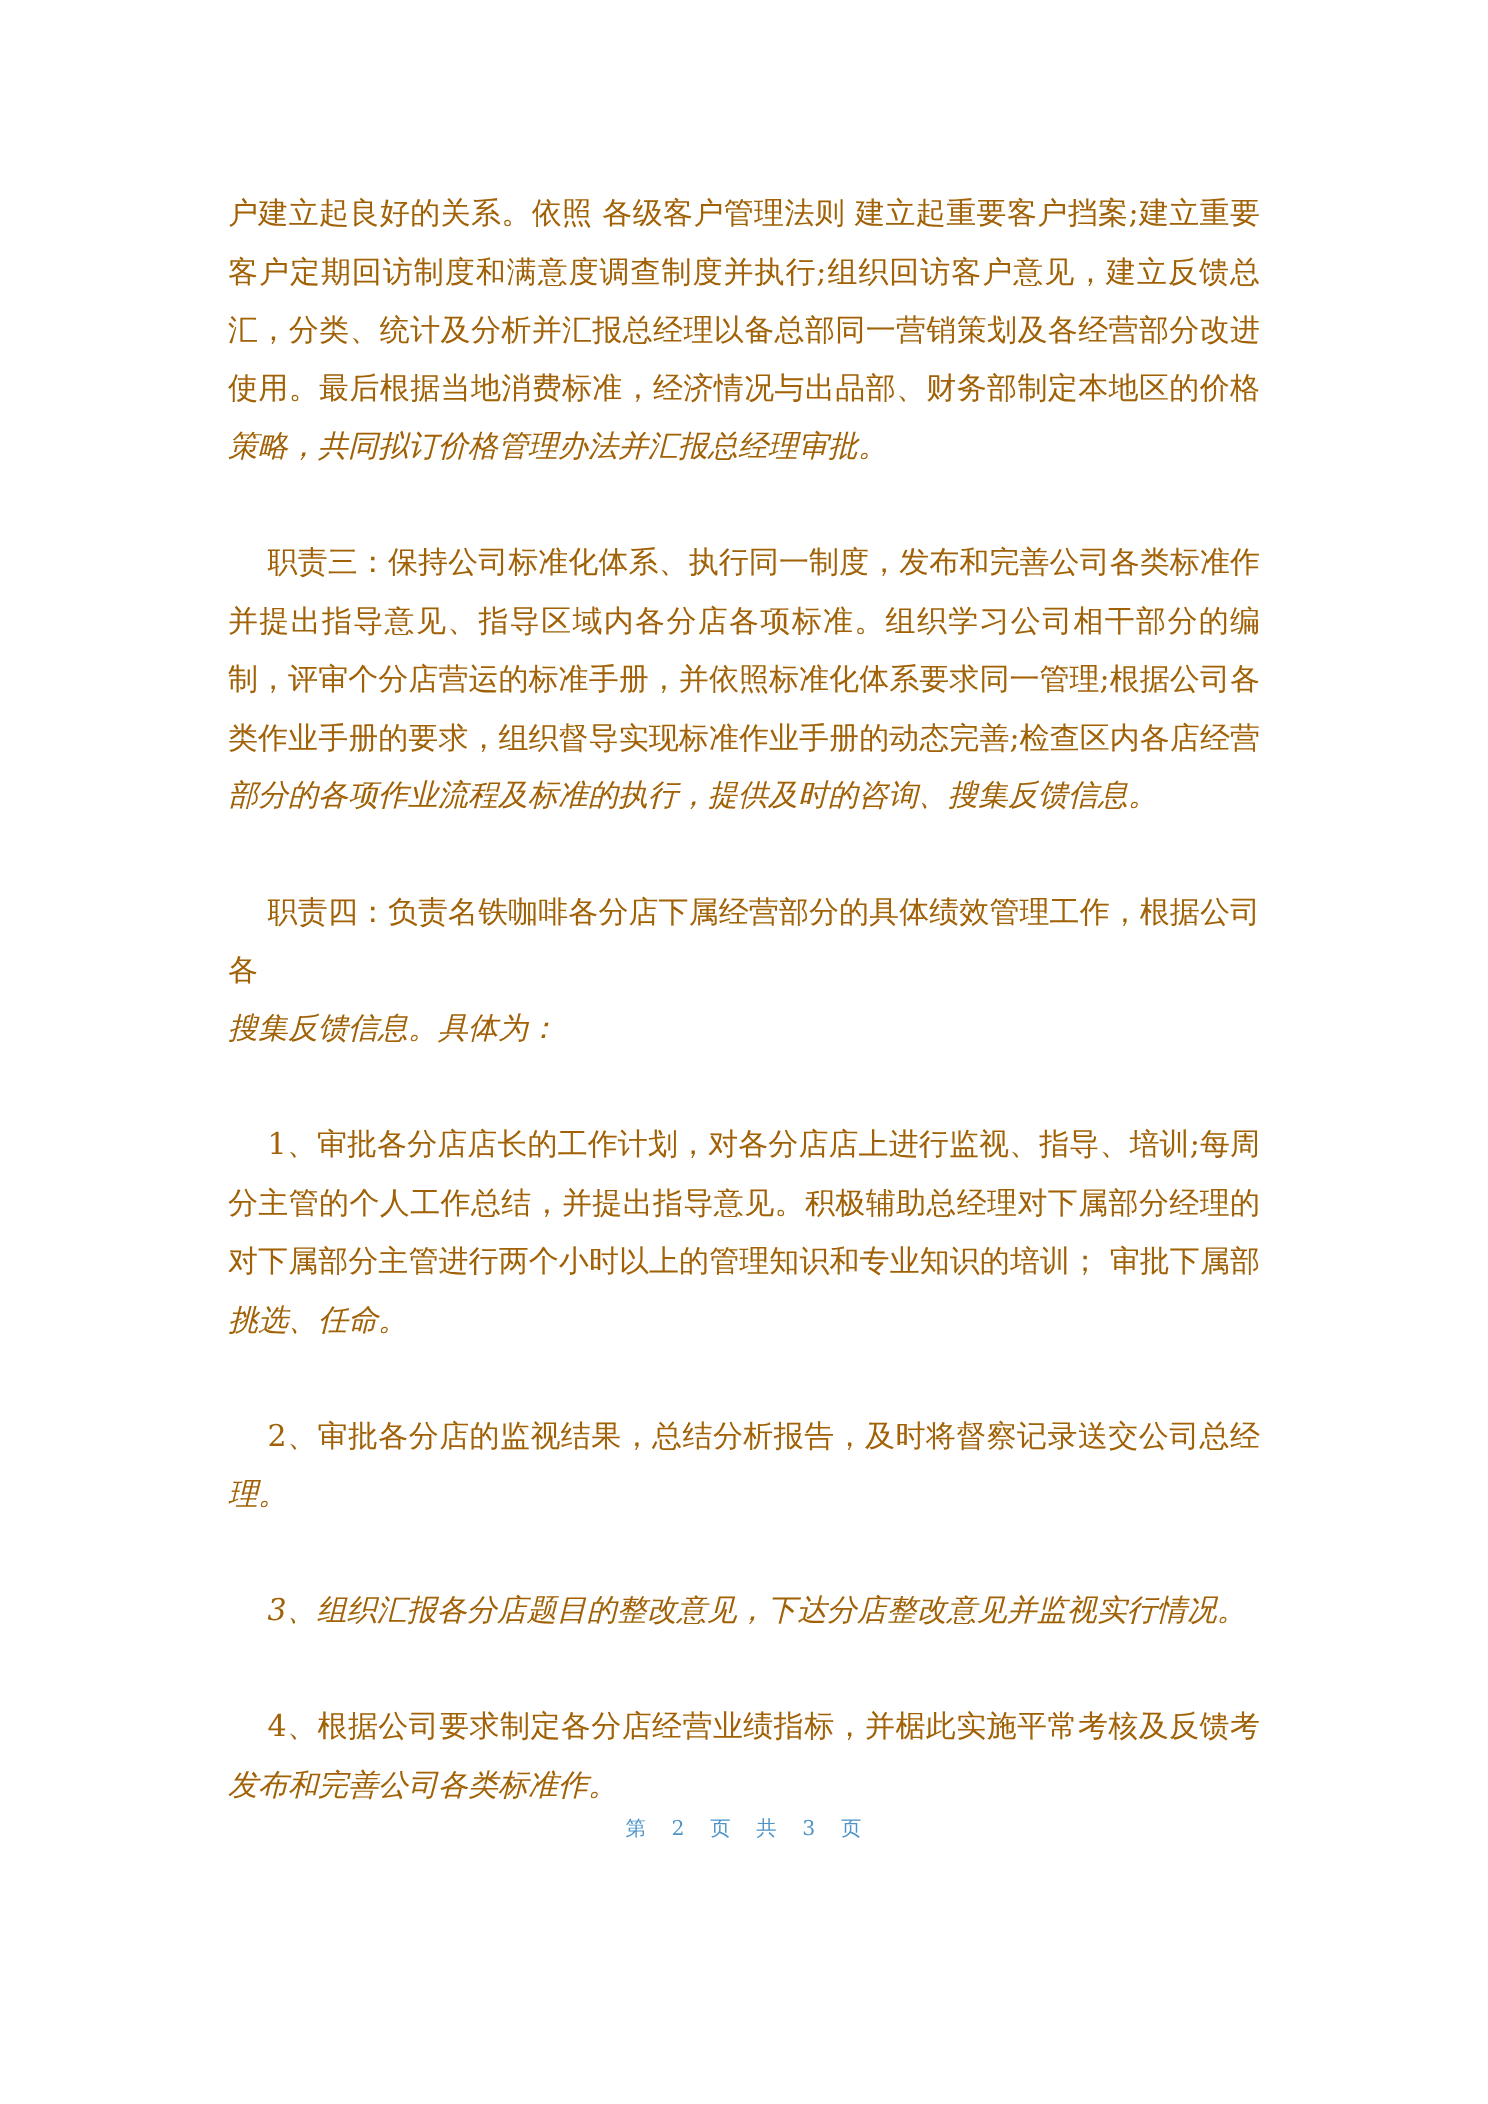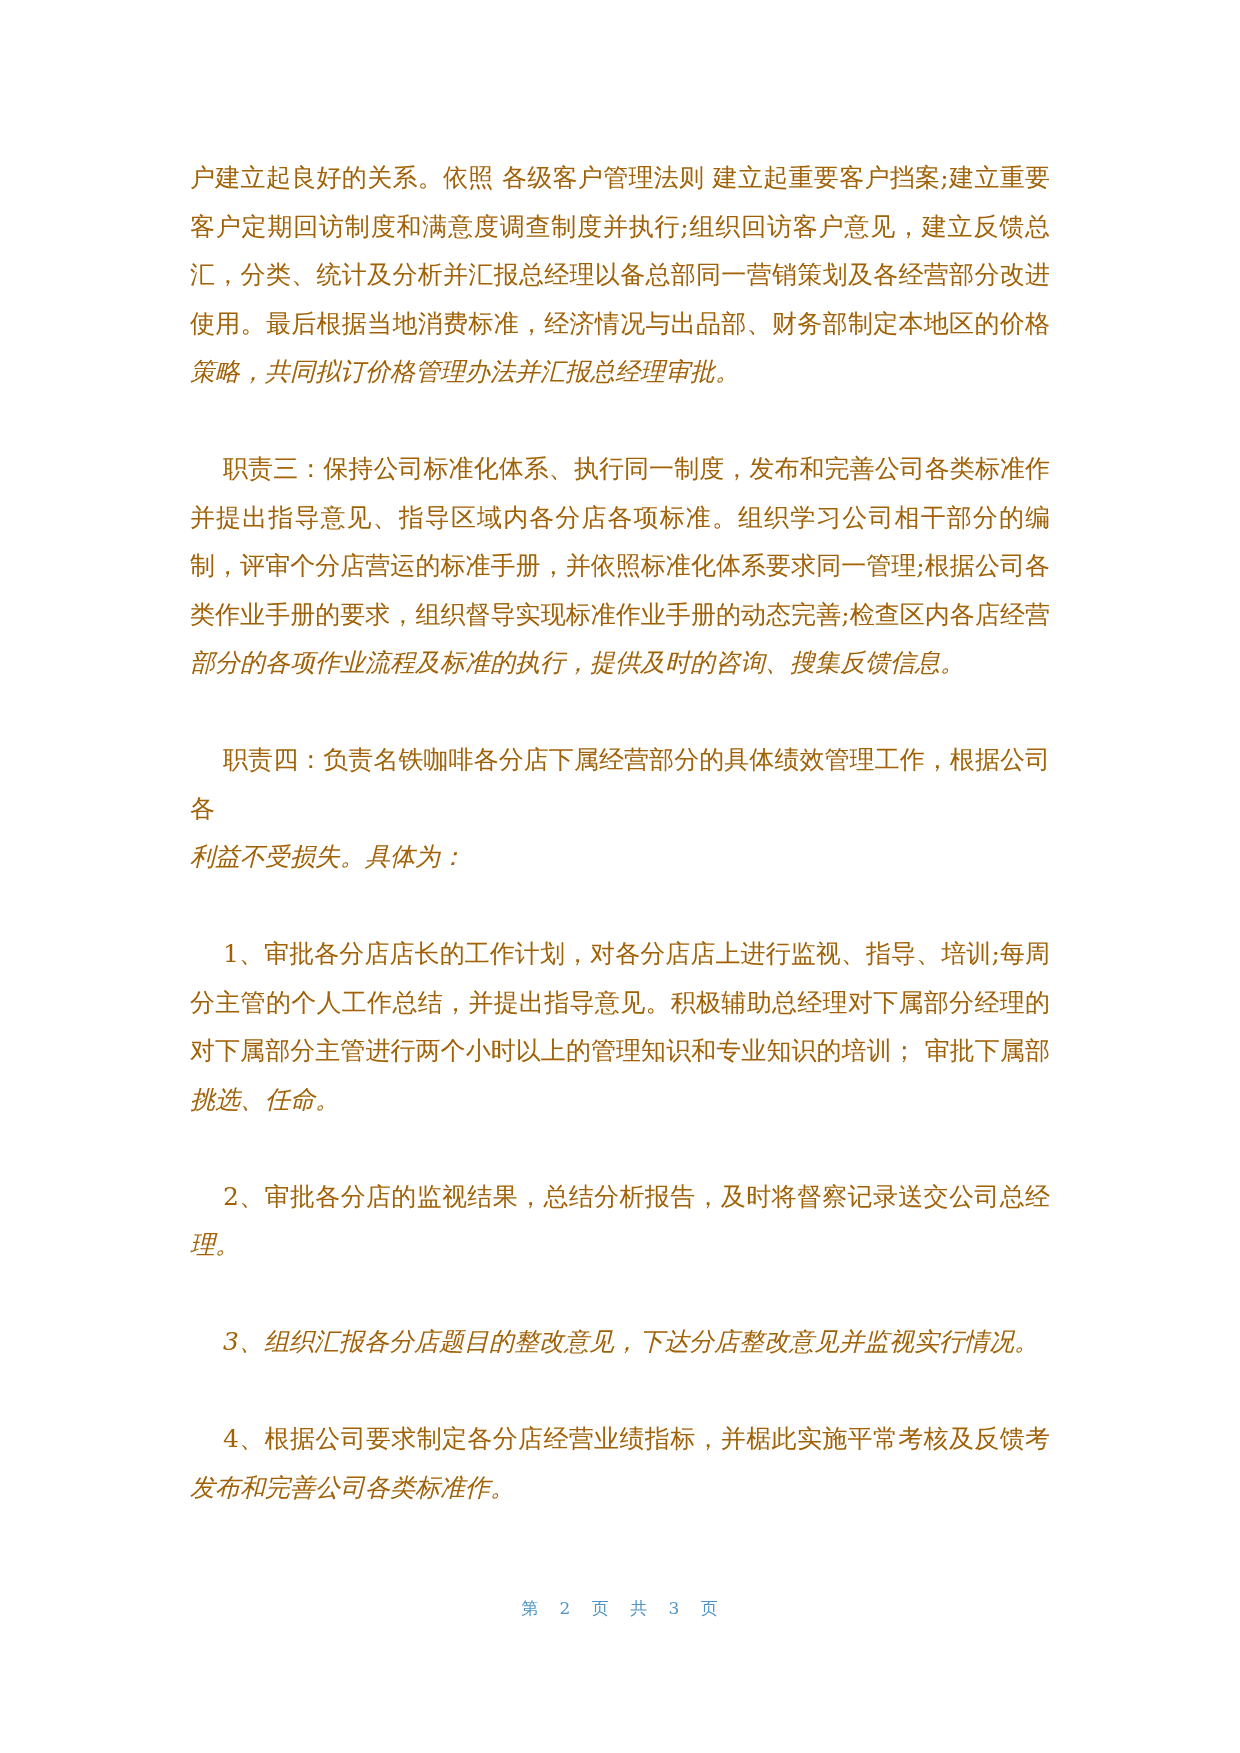--- a/index.html
+++ b/index.html
@@ -43,21 +43,21 @@
   .line.indent {
     text-indent: 33px;
   }
   .line.para-end {
     text-align-last: left;
     font-style: italic;
     -moz-text-align-last: left;
   }
   .footer {
     position: absolute;
-    top: 1596px;
+    top: 1512px;
     left: 0;
     width: 1240px;
     text-align: center;
   }
   .footer .page-label {
     font-size: 17px;
     line-height: 24px;
     word-spacing: 14px;
     letter-spacing: 1px;
     color: #4e94c8;
@@ -81,21 +81,21 @@
     <div class="para">
       <div class="line indent">职责三：保持公司标准化体系、执行同一制度，发布和完善公司各类标准作</div>
       <div class="line">并提出指导意见、指导区域内各分店各项标准。组织学习公司相干部分的编</div>
       <div class="line">制，评审个分店营运的标准手册，并依照标准化体系要求同一管理;根据公司各</div>
       <div class="line">类作业手册的要求，组织督导实现标准作业手册的动态完善;检查区内各店经营</div>
       <div class="line para-end">部分的各项作业流程及标准的执行，提供及时的咨询、搜集反馈信息。</div>
     </div>
 
     <div class="para">
       <div class="line indent">职责四：负责名铁咖啡各分店下属经营部分的具体绩效管理工作，根据公司各</div>
-      <div class="line para-end">利益不受损失。具体为：</div>
+      <div class="line para-end">搜集反馈信息。具体为：</div>
     </div>
 
     <div class="para">
       <div class="line indent">1、审批各分店店长的工作计划，对各分店店上进行监视、指导、培训;每周</div>
       <div class="line">分主管的个人工作总结，并提出指导意见。积极辅助总经理对下属部分经理的</div>
       <div class="line">对下属部分主管进行两个小时以上的管理知识和专业知识的培训； 审批下属部</div>
       <div class="line para-end">挑选、任命。</div>
     </div>
 
     <div class="para">

